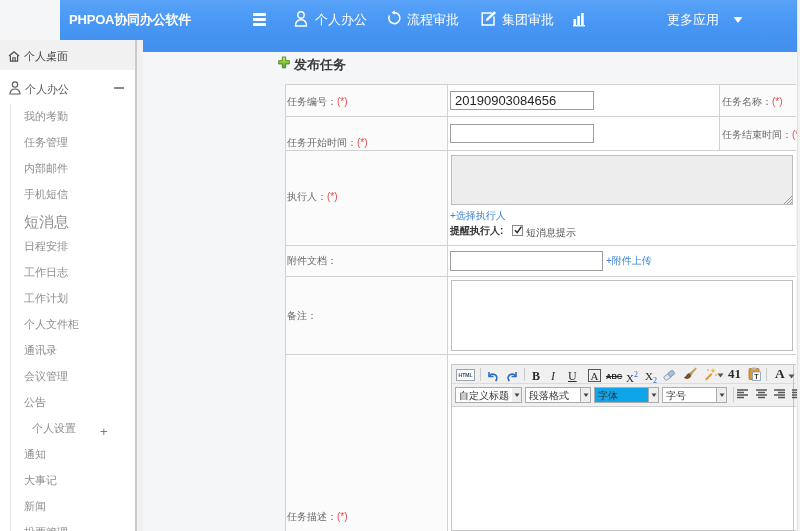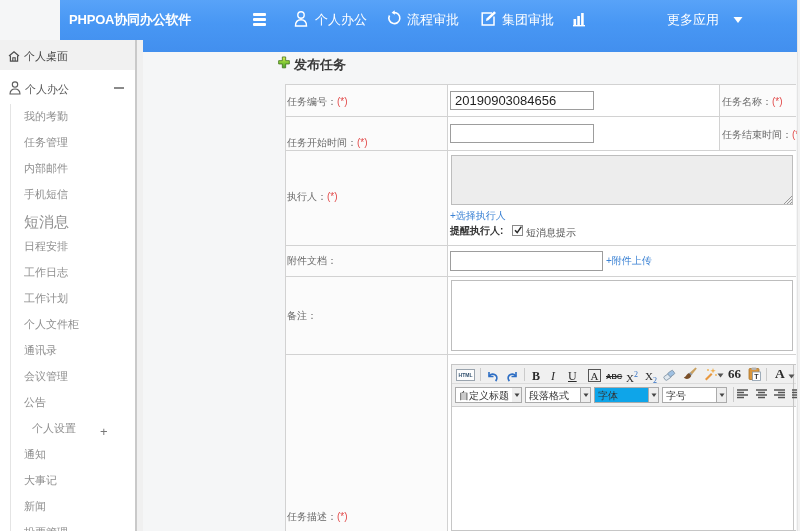--- a/index.html
+++ b/index.html
@@ -188,21 +188,21 @@
 
 <svg class="abs" style="left:703px;top:367px;" width="14" height="14" viewBox="0 0 14 14">
   <path d="M2 12 L8 6 L9.5 7.5 L3.5 13.5 Z" fill="#e8973e"></path>
   <path d="M10 1 L10.7 3 L12.7 3.7 L10.7 4.4 L10 6.4 L9.3 4.4 L7.3 3.7 L9.3 3 Z" fill="#f0b050"></path>
   <circle cx="5" cy="3" r="0.9" fill="#f0b050"></circle>
   <circle cx="13" cy="8" r="0.9" fill="#f0b050"></circle>
 </svg>
 <svg class="abs" style="left:717px;top:373px;" width="7" height="5" viewBox="0 0 7 5">
     <path d="M0.5 0.5 L6.5 0.5 L3.5 4.5 Z" fill="#555"></path>
   </svg>
-<div class="abs" style="left:728px;top:366px;font-family:'Liberation Serif',serif;font-size:13px;font-weight:bold;color:#2b2b2b;">66</div>
+<div class="abs" style="left:728px;top:366px;font-family:'Liberation Serif',serif;font-size:13px;font-weight:bold;color:#2b2b2b;">41</div>
 
 <svg class="abs" style="left:748px;top:367px;" width="13" height="14" viewBox="0 0 13 14">
   <rect x="1" y="1.5" width="10" height="11" rx="1" fill="#d9973f" stroke="#a8742c" stroke-width="0.8"></rect>
   <rect x="3.5" y="0.5" width="5" height="2.5" rx="0.8" fill="#b5b5b5"></rect>
   <rect x="4.5" y="5" width="8" height="8.5" fill="#fff" stroke="#8899aa" stroke-width="0.8"></rect>
   <text x="8.5" y="12" font-size="7" font-weight="bold" fill="#333" text-anchor="middle" font-family="Liberation Sans">T</text>
 </svg>
 <div class="vline" style="left:766px;top:368px;height:13px;background:#cbcbcb;"></div>
 <div class="abs" style="left:775px;top:366px;font-family:'Liberation Serif',serif;font-size:13.5px;font-weight:bold;color:#2b2b2b;">A</div>
 <svg class="abs" style="left:788px;top:374px;" width="7" height="5" viewBox="0 0 7 5">

